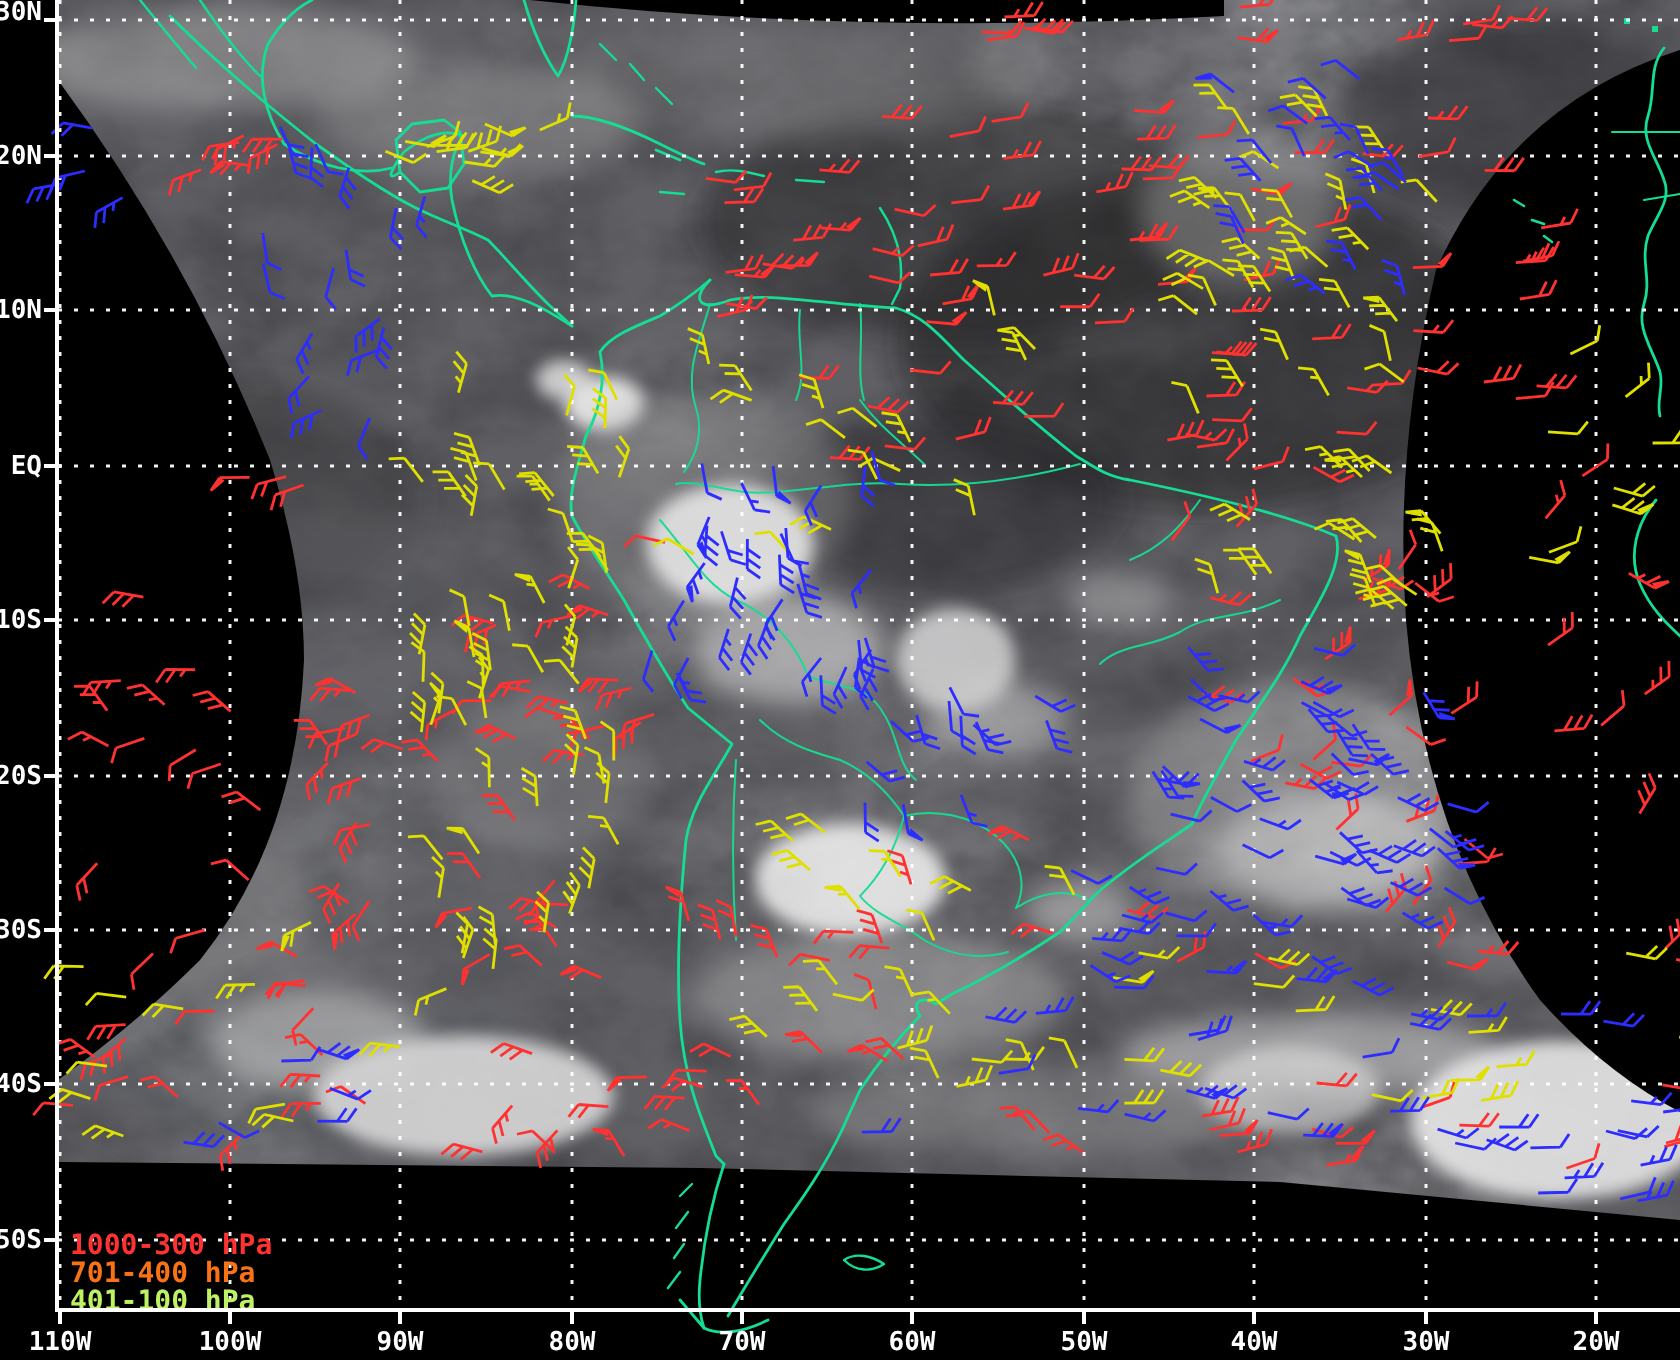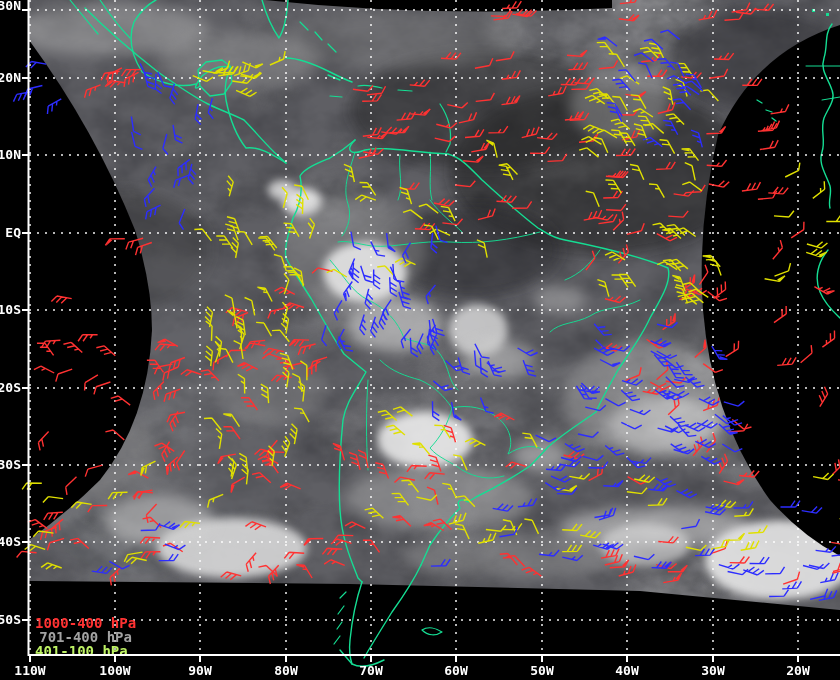--- a/index.html
+++ b/index.html
@@ -2268,21 +2268,21 @@
             <path d="M0 0H15 M15 0L19.5 -6.5 M10 0L14.5 -6.5 M5 0L7.5 -3.5"></path>
           </g>
           <g transform="translate(803.0 565.5) rotate(14.8)">
             <path d="M0 0H15 M15 0L19.5 -6.5"></path>
           </g>
         </g>
       </g>
   </svg>
 
 
-  <div id="legend"><div style="color: rgb(255, 50, 50);">1000-400 hPa</div><div style="color: #a3a3a3; text-align: center;">701-400 hPa</div><div style="color: #bef264;">401-100 hPa</div></div>
+  <div id="legend"><div style="color: rgb(255, 50, 50);">1000-300 hPa</div><div style="color: #f97316;">701-400 hPa</div><div style="color: #bef264;">401-100 hPa</div></div>
 
   <svg id="axes-layer" width="840" height="680" viewBox="0 0 840 680">
       <line x1="28.5" y1="0" x2="28.5" y2="656" stroke="#ffffff" stroke-width="2"></line>
       <line x1="28" y1="655" x2="840" y2="655" stroke="#ffffff" stroke-width="2"></line>
       <line x1="22" y1="10" x2="29" y2="10" stroke="#ffffff" stroke-width="2"></line>
       <text x="21" y="10" text-anchor="end" class="axis-label">30N</text>
       <line x1="22" y1="78" x2="29" y2="78" stroke="#ffffff" stroke-width="2"></line>
       <text x="21" y="82" text-anchor="end" class="axis-label">20N</text>
       <line x1="22" y1="155" x2="29" y2="155" stroke="#ffffff" stroke-width="2"></line>
       <text x="21" y="159" text-anchor="end" class="axis-label">10N</text>

